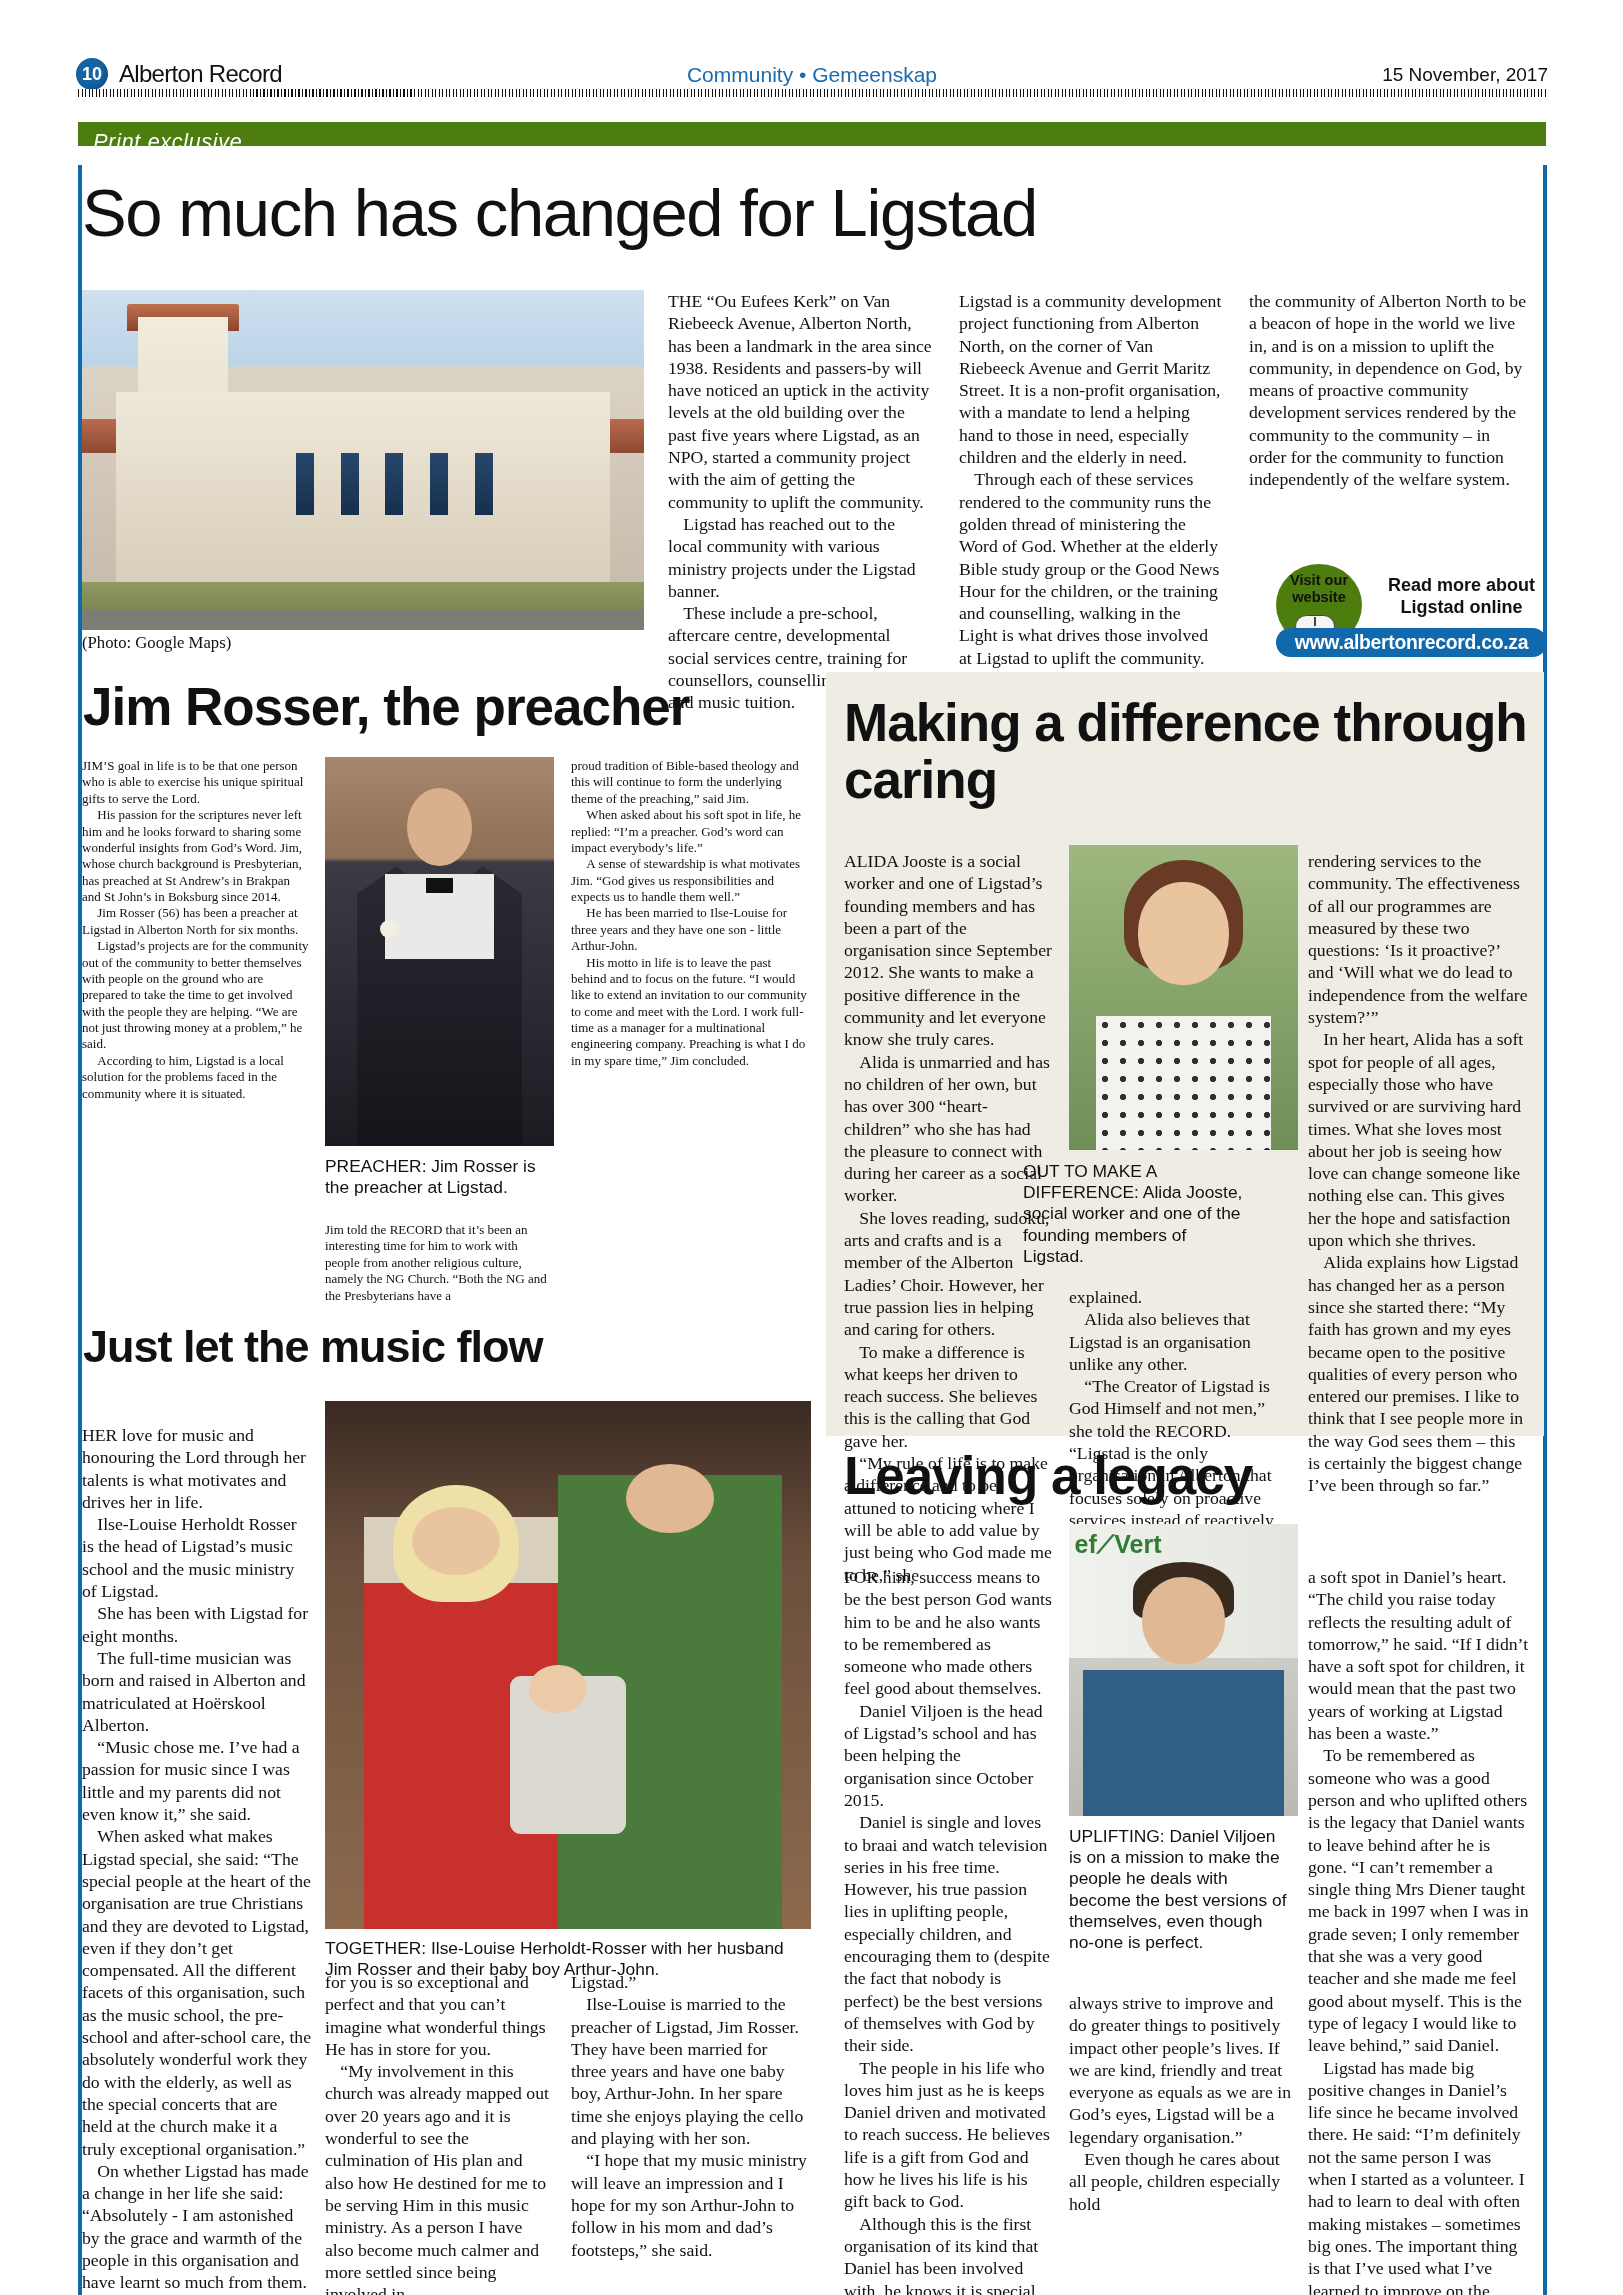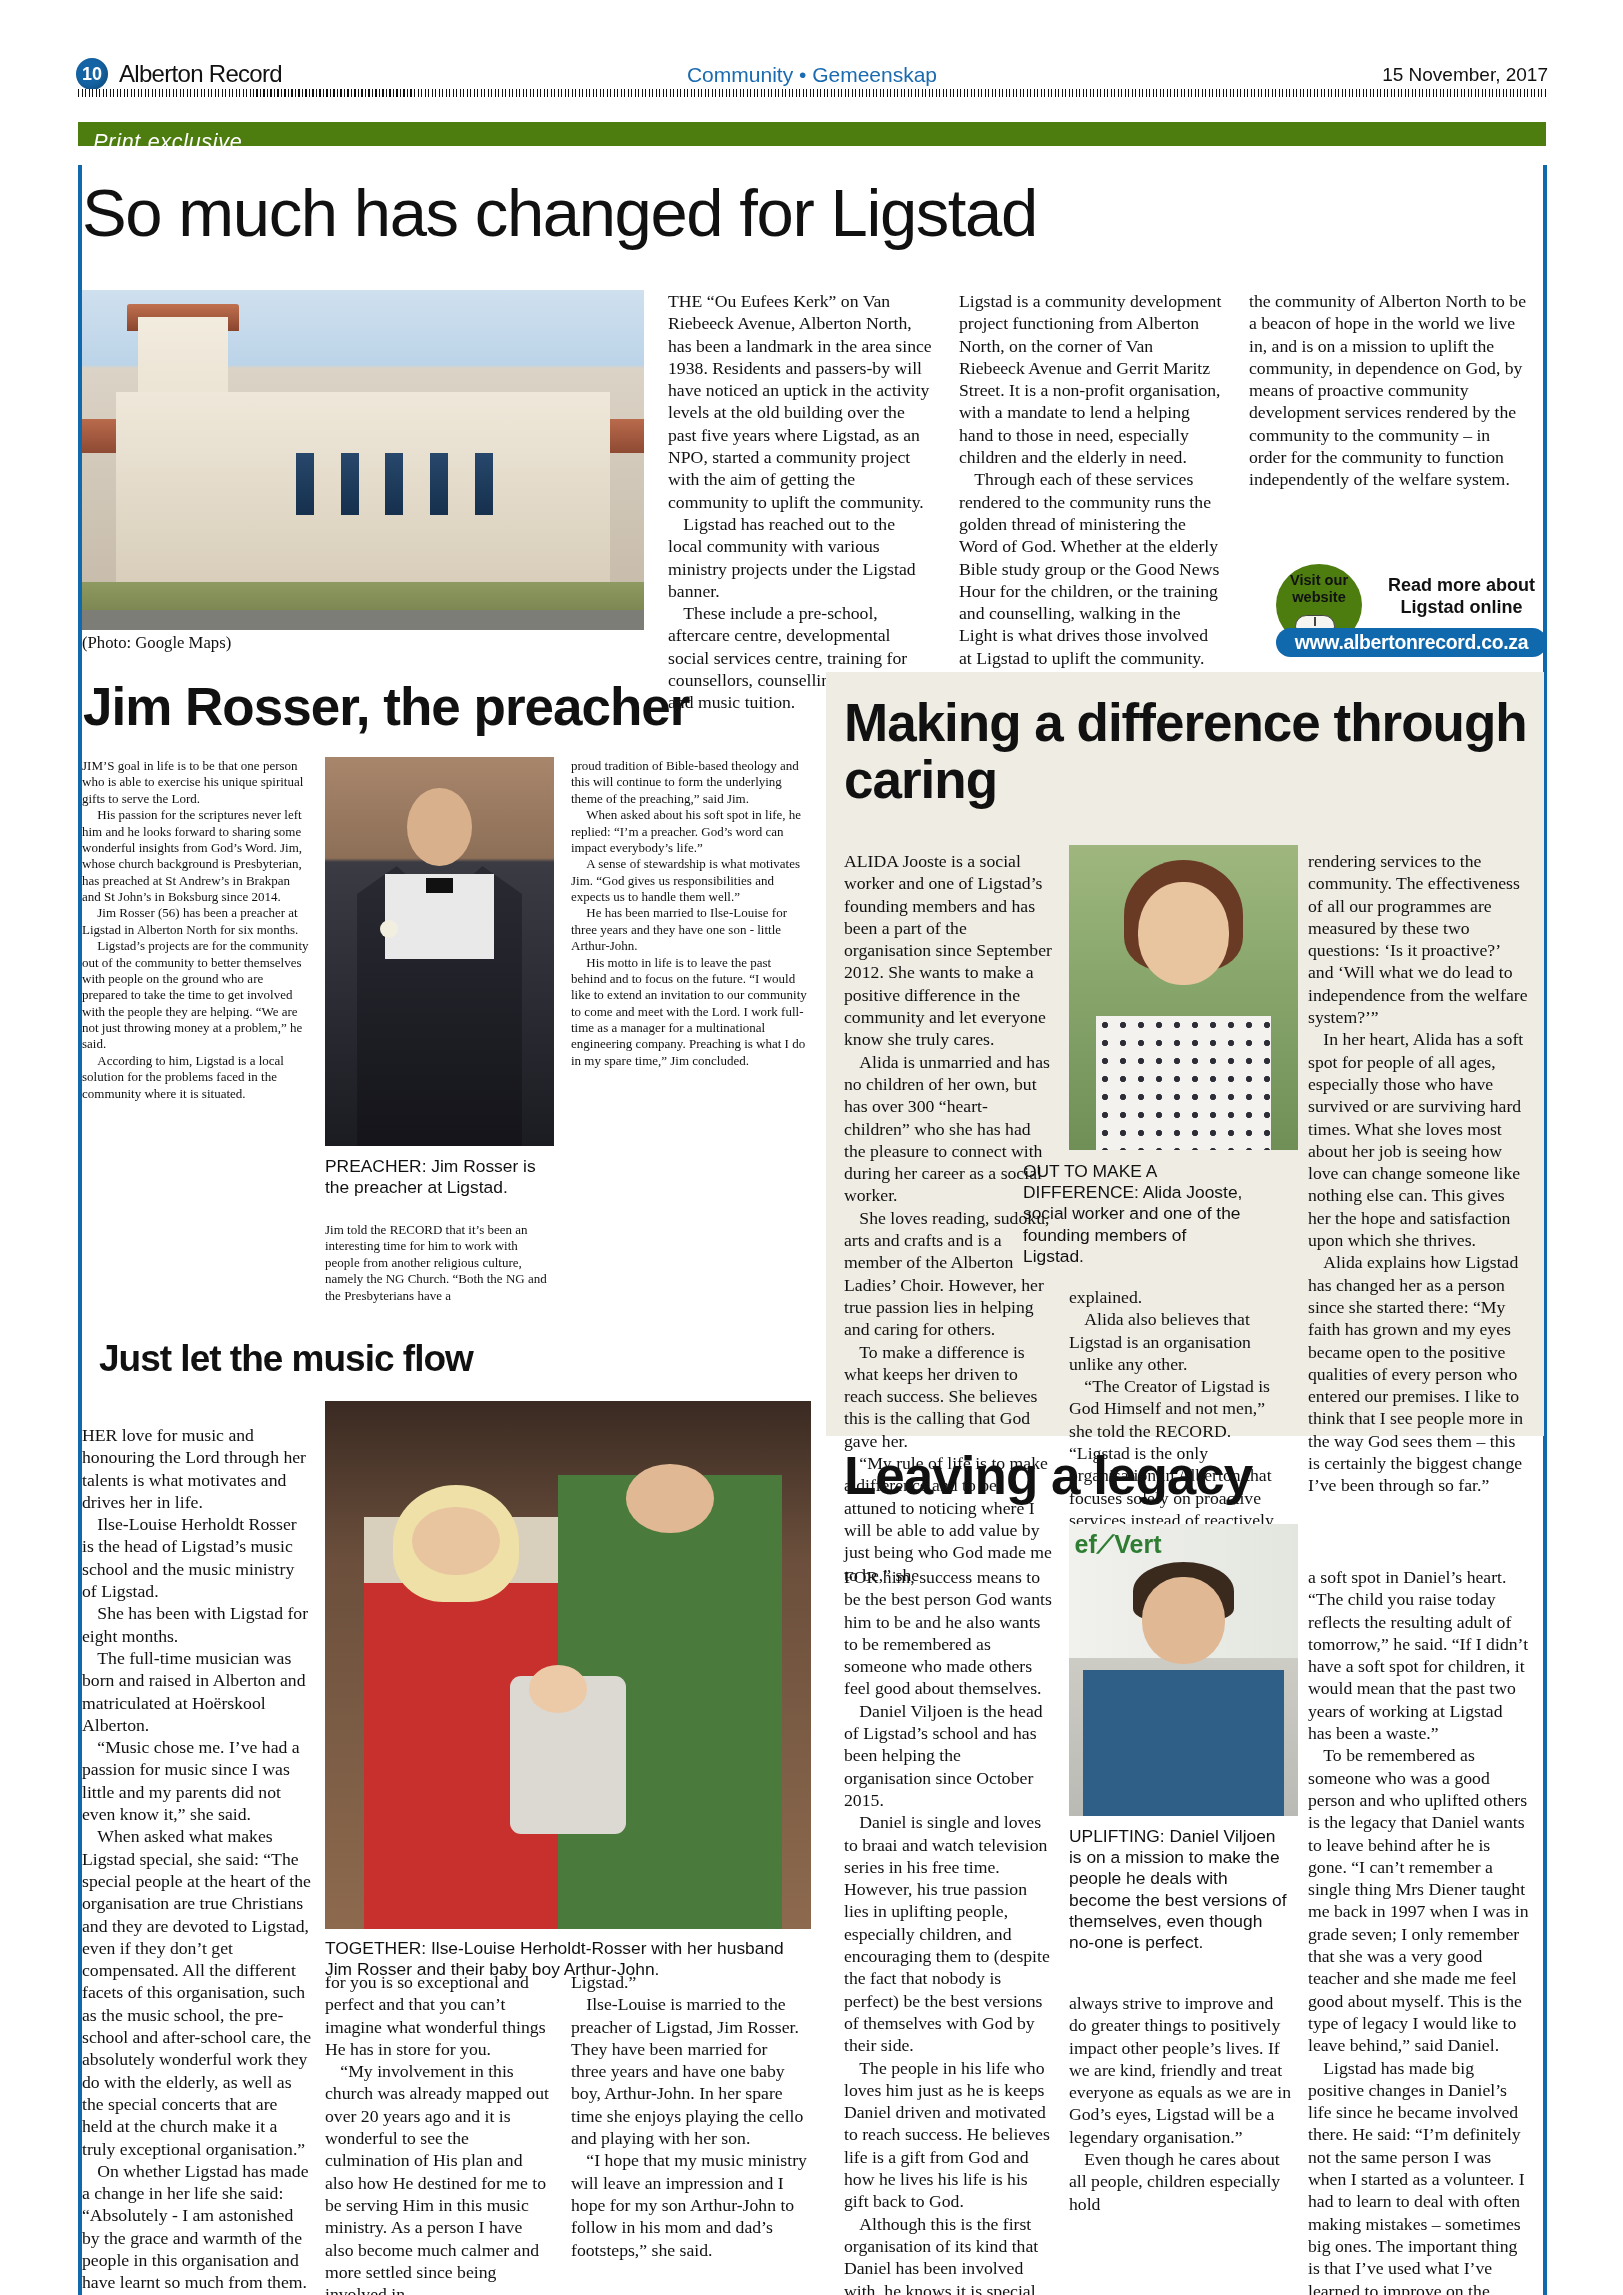--- a/index.html
+++ b/index.html
@@ -219,22 +219,22 @@
   .a3-col { position:absolute; font-size:17.7px; line-height:1.26; }
   .a3-col p { margin:0; text-indent:15.3px; }
   .a3-col p:first-child { text-indent:0; }
   .a3-c1 { left:844px; top:850px; width:208px; }
   .a3-c2 { left:1069px; top:1286px; width:222px; }
   .a3-c3 { left:1308px; top:850px; width:221px; }
 
   
   .hl-music {
     position:absolute; left:83px; top:1324px; width:736px;
-    font-family:"Liberation Sans", sans-serif; font-size:37px; letter-spacing:-1px;
-    color:#111; margin:16px; line-height:1;
+    font-family:"Liberation Sans", sans-serif; font-size:45px; letter-spacing:-1px;
+    color:#111; margin:0; line-height:1;
   }
   .photo-family {
     position:absolute; left:325px; top:1401px; width:486px; height:528px;
     background:linear-gradient(180deg,#3a2a22 0%, #6b4f3c 30%, #8d6a4e 100%);
     overflow:hidden;
   }
   .photo-family .woman {
     position:absolute; left:8%; top:22%; width:40%; height:78%;
     background:linear-gradient(180deg,#d8d0bc 0 16%, #c7302c 16% 100%);
   }

